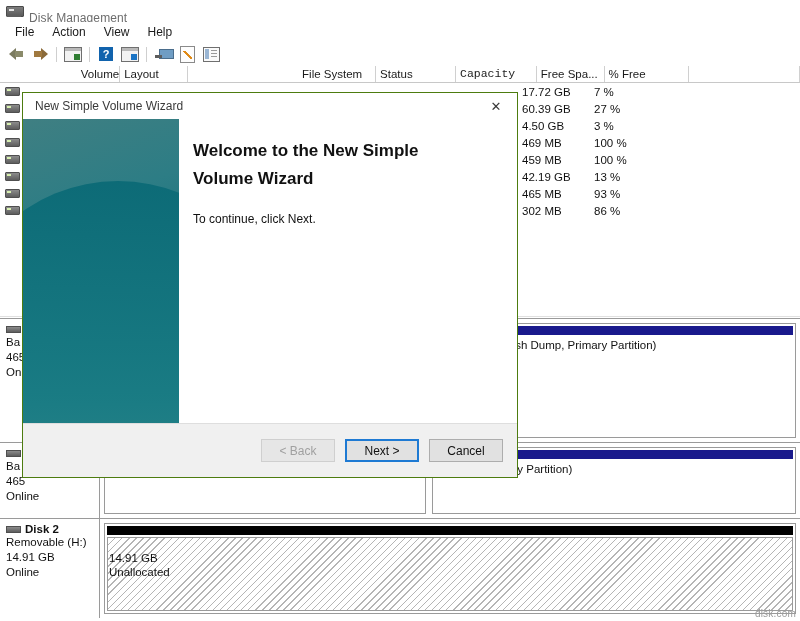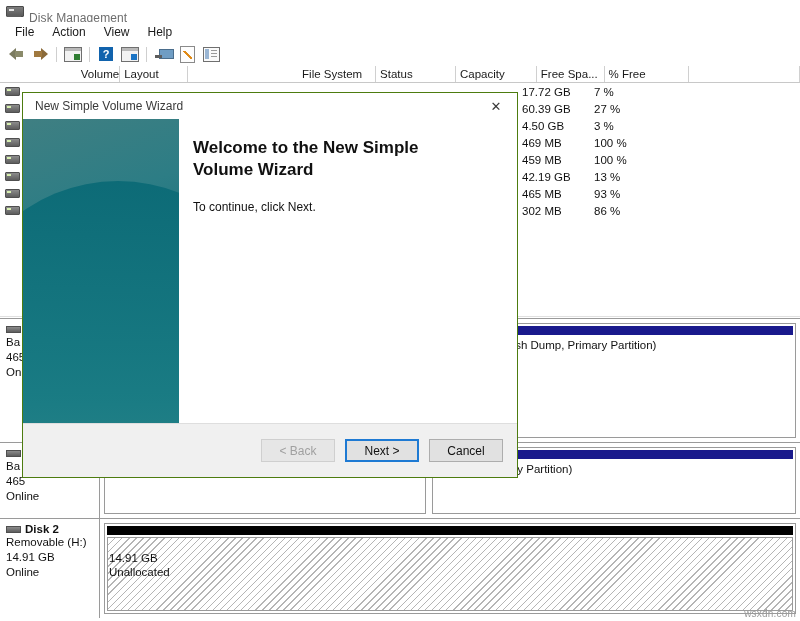--- a/index.html
+++ b/index.html
@@ -233,21 +233,21 @@
   .dlg-banner .arc{
     position:absolute;left:-70px;top:62px;width:330px;height:330px;
     border-radius:50%;
     background:linear-gradient(180deg,#0b6a76 0%, #1a7c84 65%, #2f878c 100%);
     opacity:.95;
   }
   .dlg-content{
     position:absolute;left:170px;top:18px;right:16px;
   }
   .dlg-h1{
-    font-size:17px;font-weight:bold;color:#111;line-height:22px;margin:0 0 18px 0;
+    font-size:17px;font-weight:bold;color:#111;line-height:28px;margin:0 0 18px 0;
     max-width:250px;
   }
   .dlg-p{
     font-size:12px;color:#111;line-height:16px;margin:0 0 16px 0;
   }
   .dlg-footer{
     position:absolute;left:0;right:0;bottom:0;height:54px;background:#f0f0f0;
     border-top:1px solid #dedede;
     display:flex;align-items:center;justify-content:flex-end;
     padding-right:14px;box-sizing:border-box;gap:10px;
@@ -325,21 +325,21 @@
       </div>
   </div>
 
   <div class="vol-pane">
     <div class="col-header" id="colHeader">
         <div class="ch" style="width: 128px; text-align: right;">Volume</div>
         <div class="ch" style="width: 72px;">Layout</div>
         <div class="ch" style="width: 66px; margin-top: 16px;">Type</div>
         <div class="ch" style="width: 83px; margin-left: 48px;">File System</div>
         <div class="ch" style="width: 85px;">Status</div>
-        <div class="ch" style="width: 86px;">Capacity</div>
+        <div class="ch" style="width: 86px; font-family: Liberation Mono, monospace;">Capacity</div>
         <div class="ch" style="width: 72px;">Free Spa...</div>
         <div class="ch" style="width: 90px;">% Free</div>
         <div class="ch" style="width: 118px;"></div>
       </div>
     <div class="vol-rows" id="volRows">
         <div class="vol-row">
           <div class="vol-icon"></div>
           <div class="cell" style="width: 105px;"></div>
           <div class="cell" style="width: 72px;"></div>
           <div class="cell" style="width: 66px;"></div>
@@ -517,14 +517,14 @@
         <p class="dlg-p">To continue, click Next.</p>
       </div>
       <div class="dlg-footer">
         <div class="btn disabled">&lt; Back</div>
         <div class="btn default">Next &gt;</div>
         <div class="btn">Cancel</div>
       </div>
     </div>
   </div>
 
-  <div class="watermark">wsxdn.com</div>
+  <div class="watermark">disk.com</div>
 </div>
 
 </body></html>

